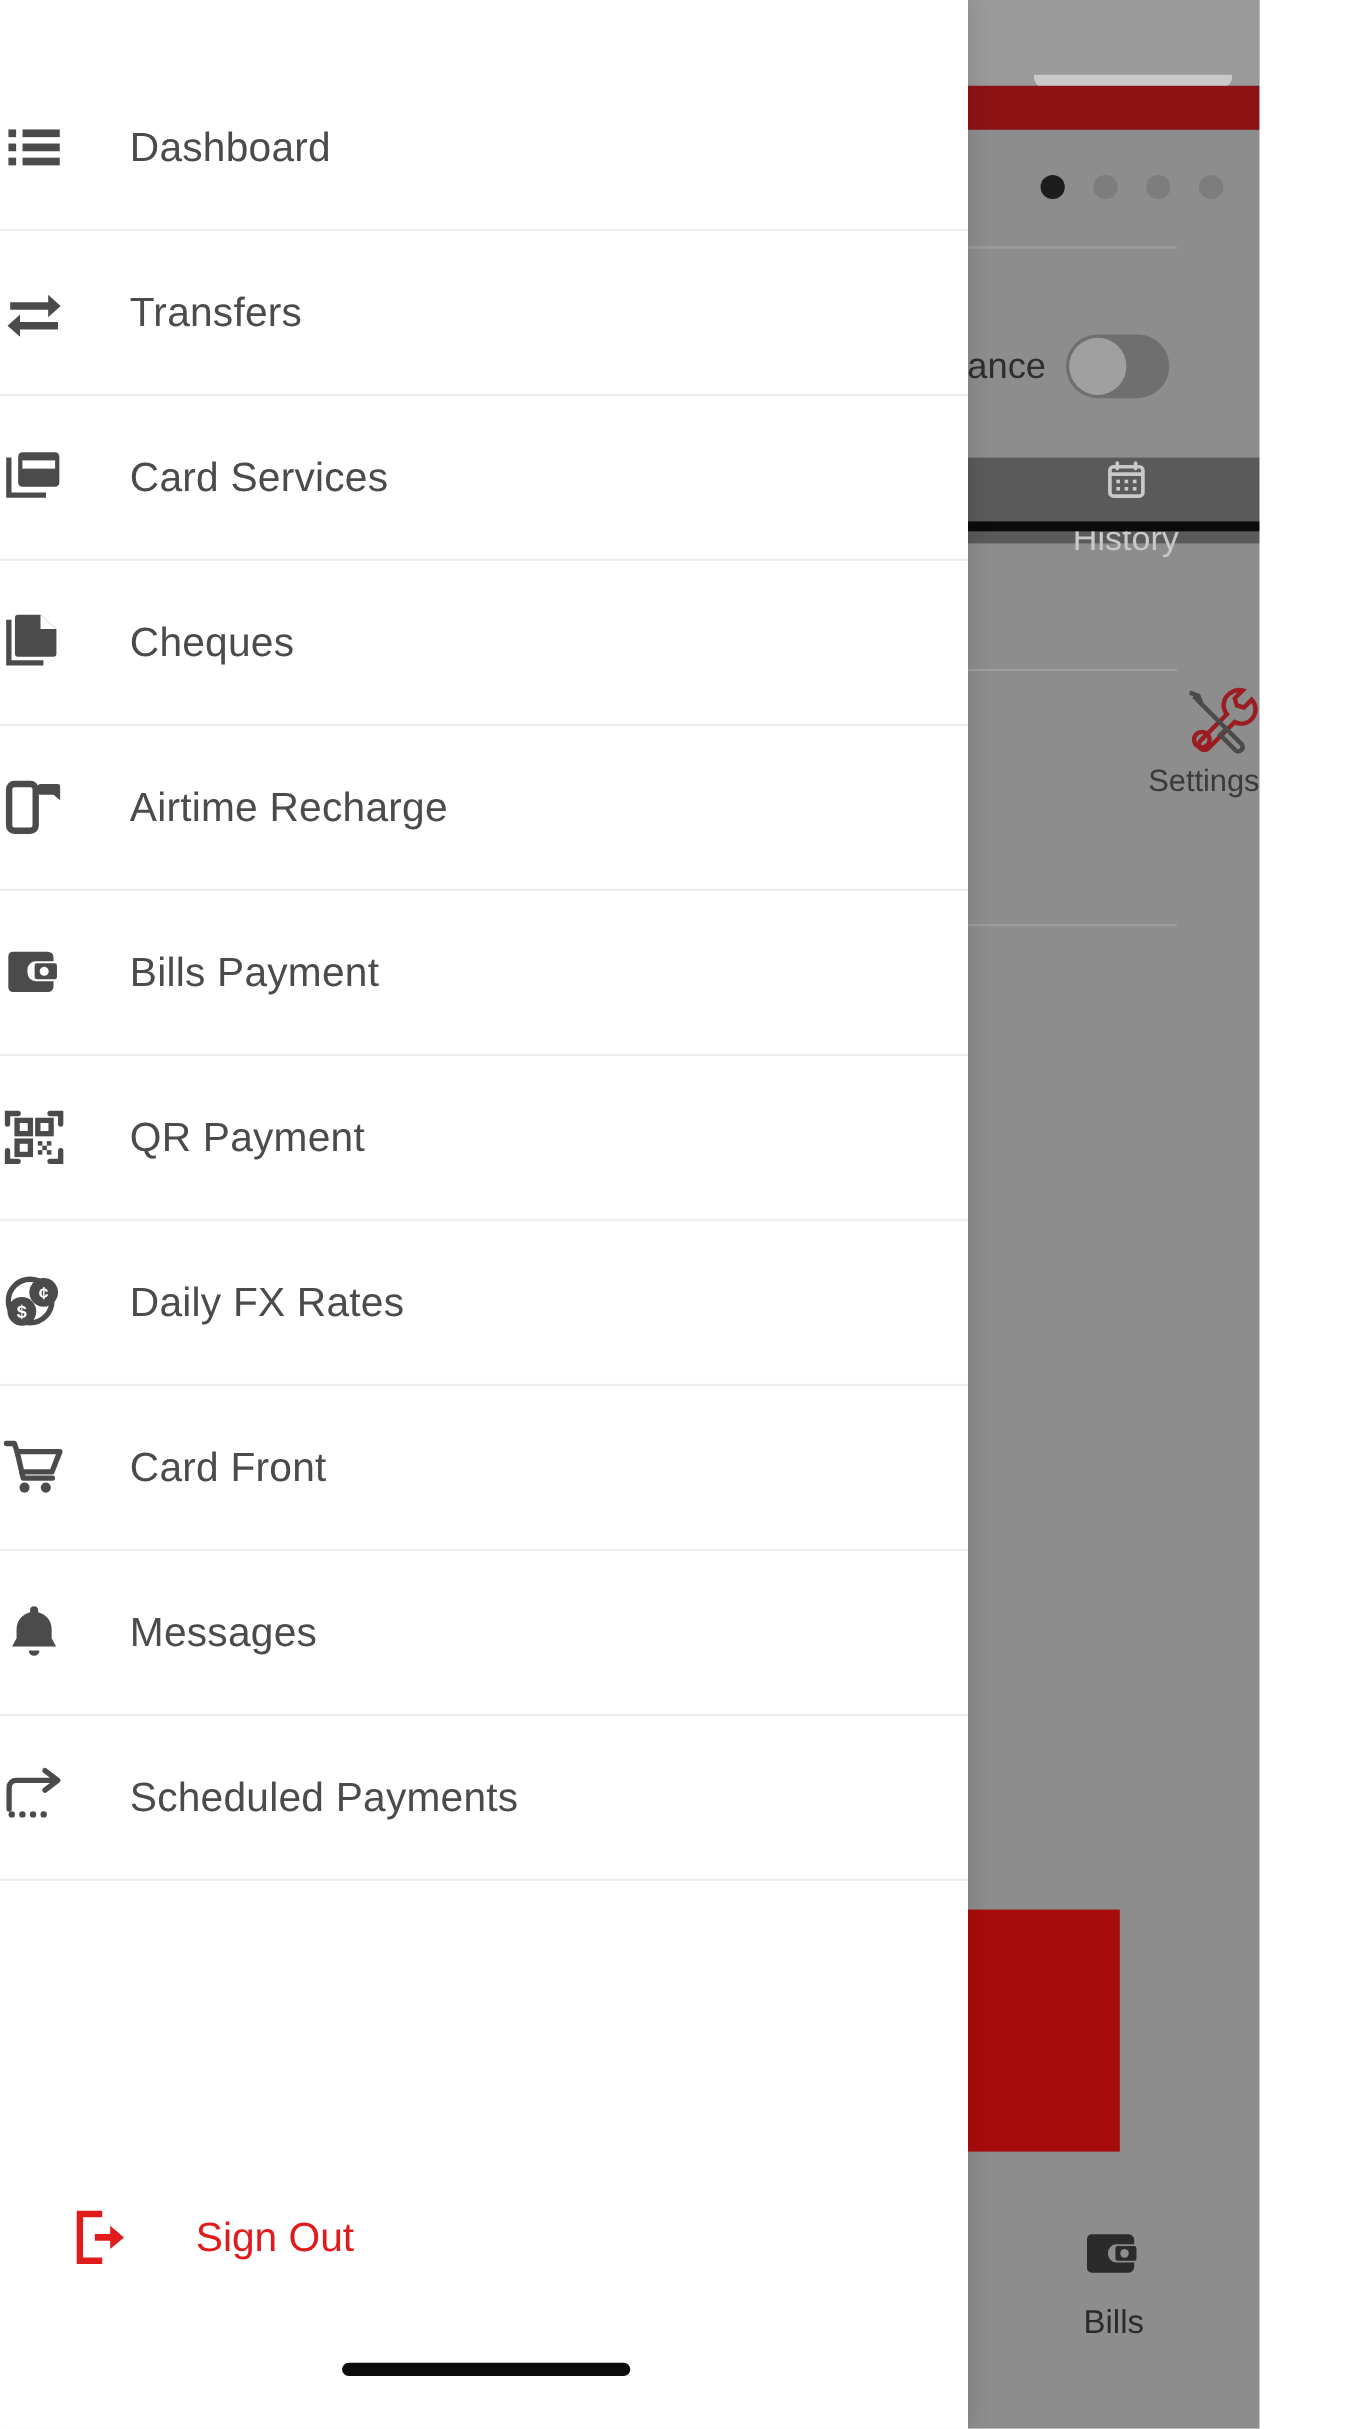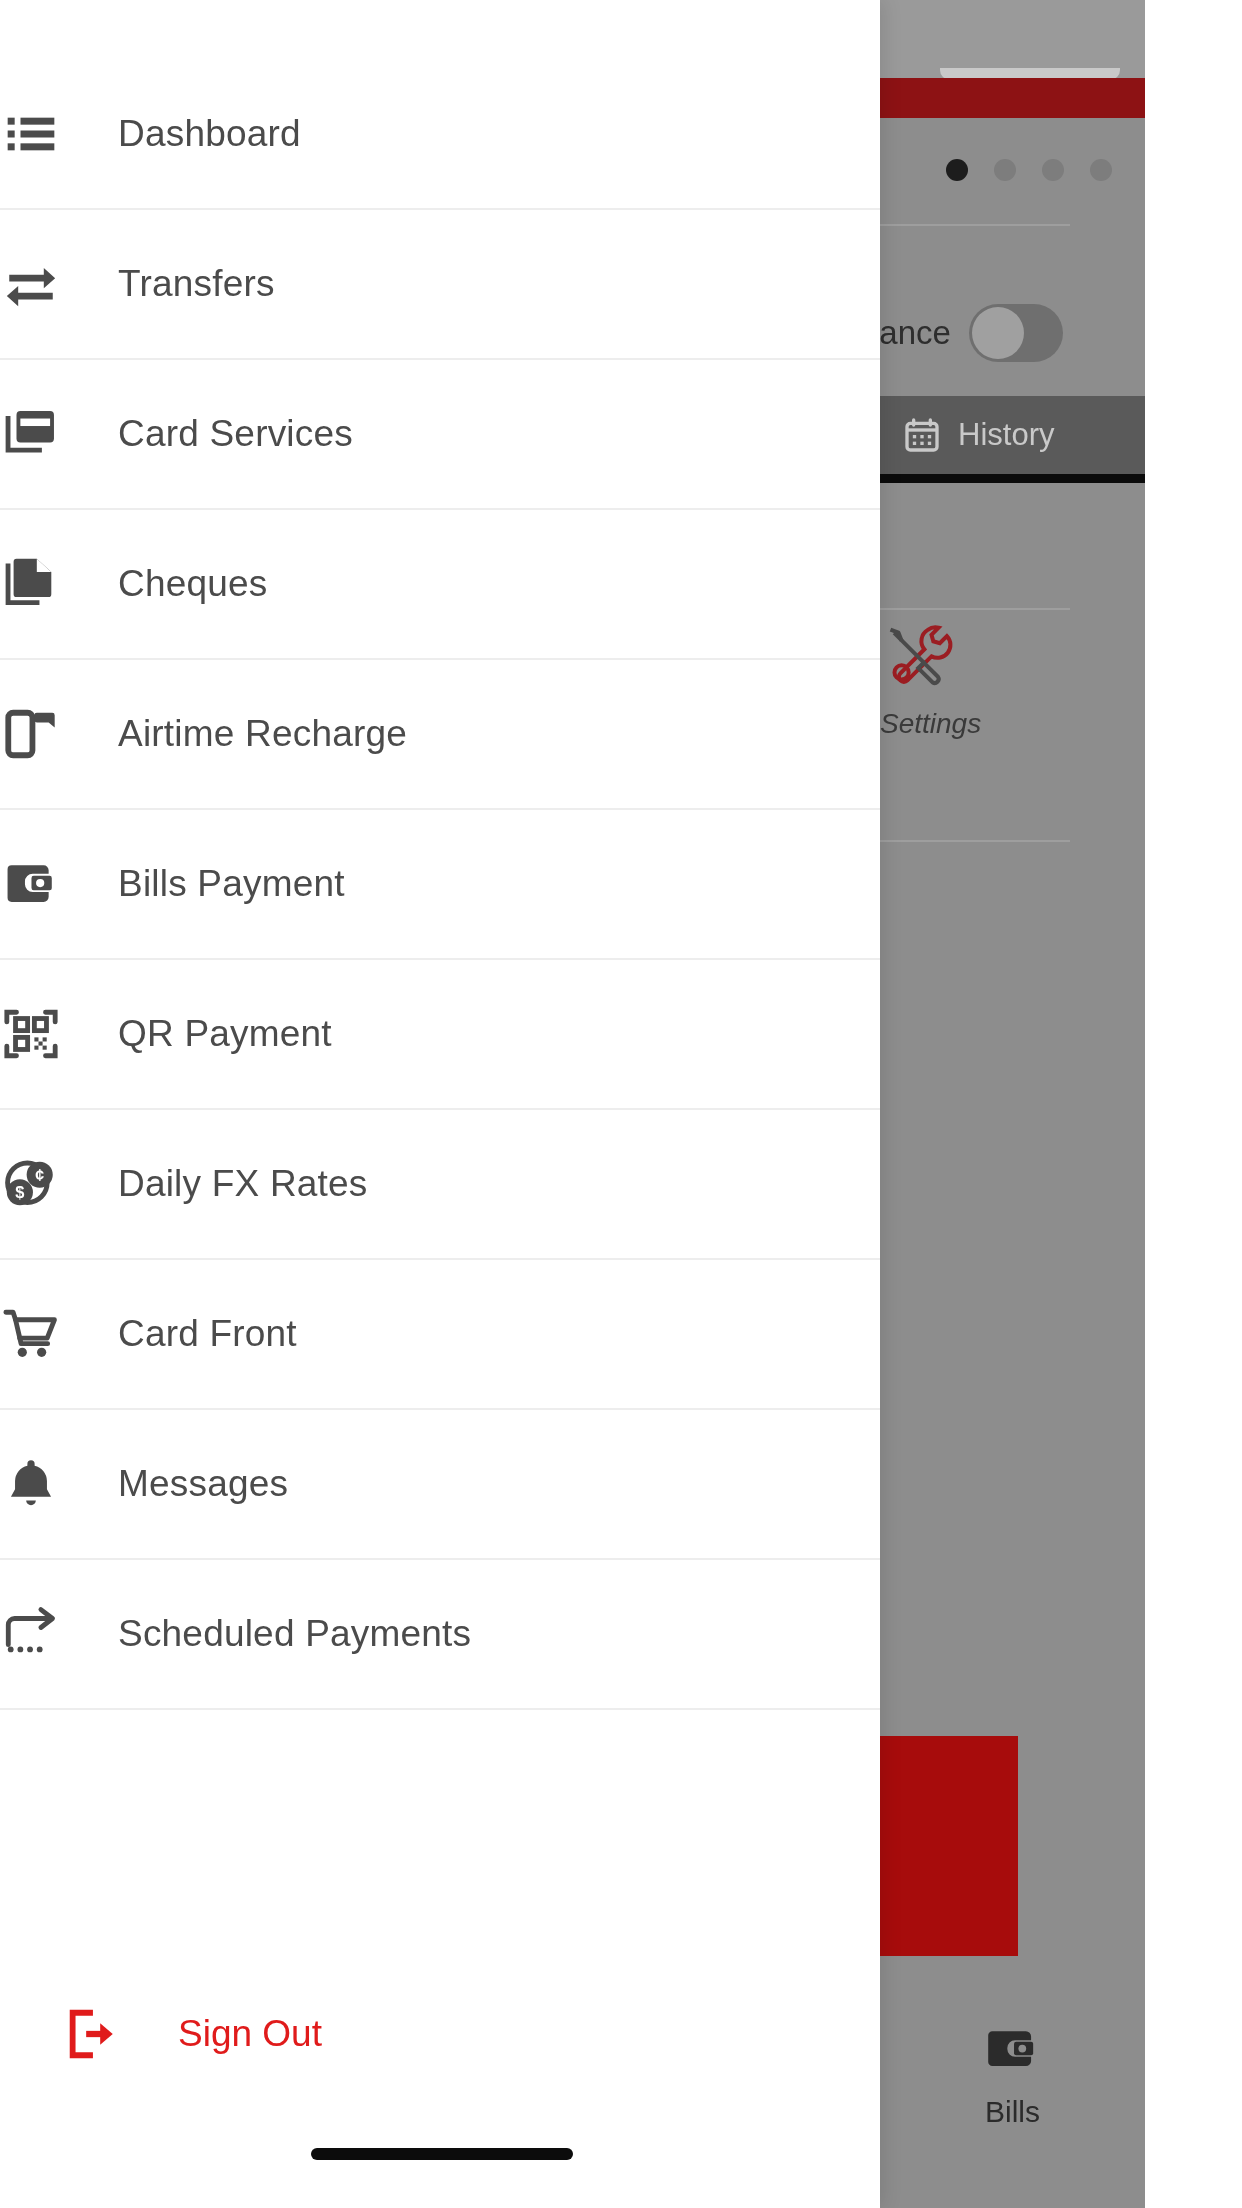--- a/index.html
+++ b/index.html
@@ -54,31 +54,31 @@
   }
   .toggle{
     width:94px;height:58px;border-radius:29px;background:#6f6f6f;
     position:relative;margin-left:18px;flex:none;
   }
   .toggle-knob{
     position:absolute;left:3px;top:3px;width:52px;height:52px;
     border-radius:50%;background:#a0a0a0;
   }
   .history-bar{
-    position:absolute;left:0;top:396px;width:100%;height:78px;
+    position:absolute;left:0;top:416px;width:100%;height:78px;
     background:#5a5a5a;display:flex;align-items:center;
-    padding-left:22px;box-sizing:border-box;gap:16px;
+    padding-left:22px;box-sizing:border-box;gap:16px;flex-direction:column;
   }
   .history-bar .lbl{font-size:31px;color:#c9c9c9;}
   .history-underline{
     position:absolute;left:0;top:474px;width:100%;height:9px;background:#0b0b0b;
   }
   .settings-tile{
     position:absolute;left:0;top:620px;width:100%;
-    display:flex;flex-direction:column;align-items:flex-start;gap:14px;font-style:italic;
+    display:flex;flex-direction:column;align-items:flex-end;
   }
   .settings-tile .lbl{font-size:28px;color:#3a3a3a;}
   .promo-card{
     position:absolute;left:-252px;top:1736px;width:390px;height:220px;
     background:#a70c0c;overflow:hidden;
   }
   .bills-tab{
     position:absolute;left:0;top:1988px;width:100%;height:170px;
     display:flex;flex-direction:column;align-items:center;
     justify-content:center;gap:16px;

